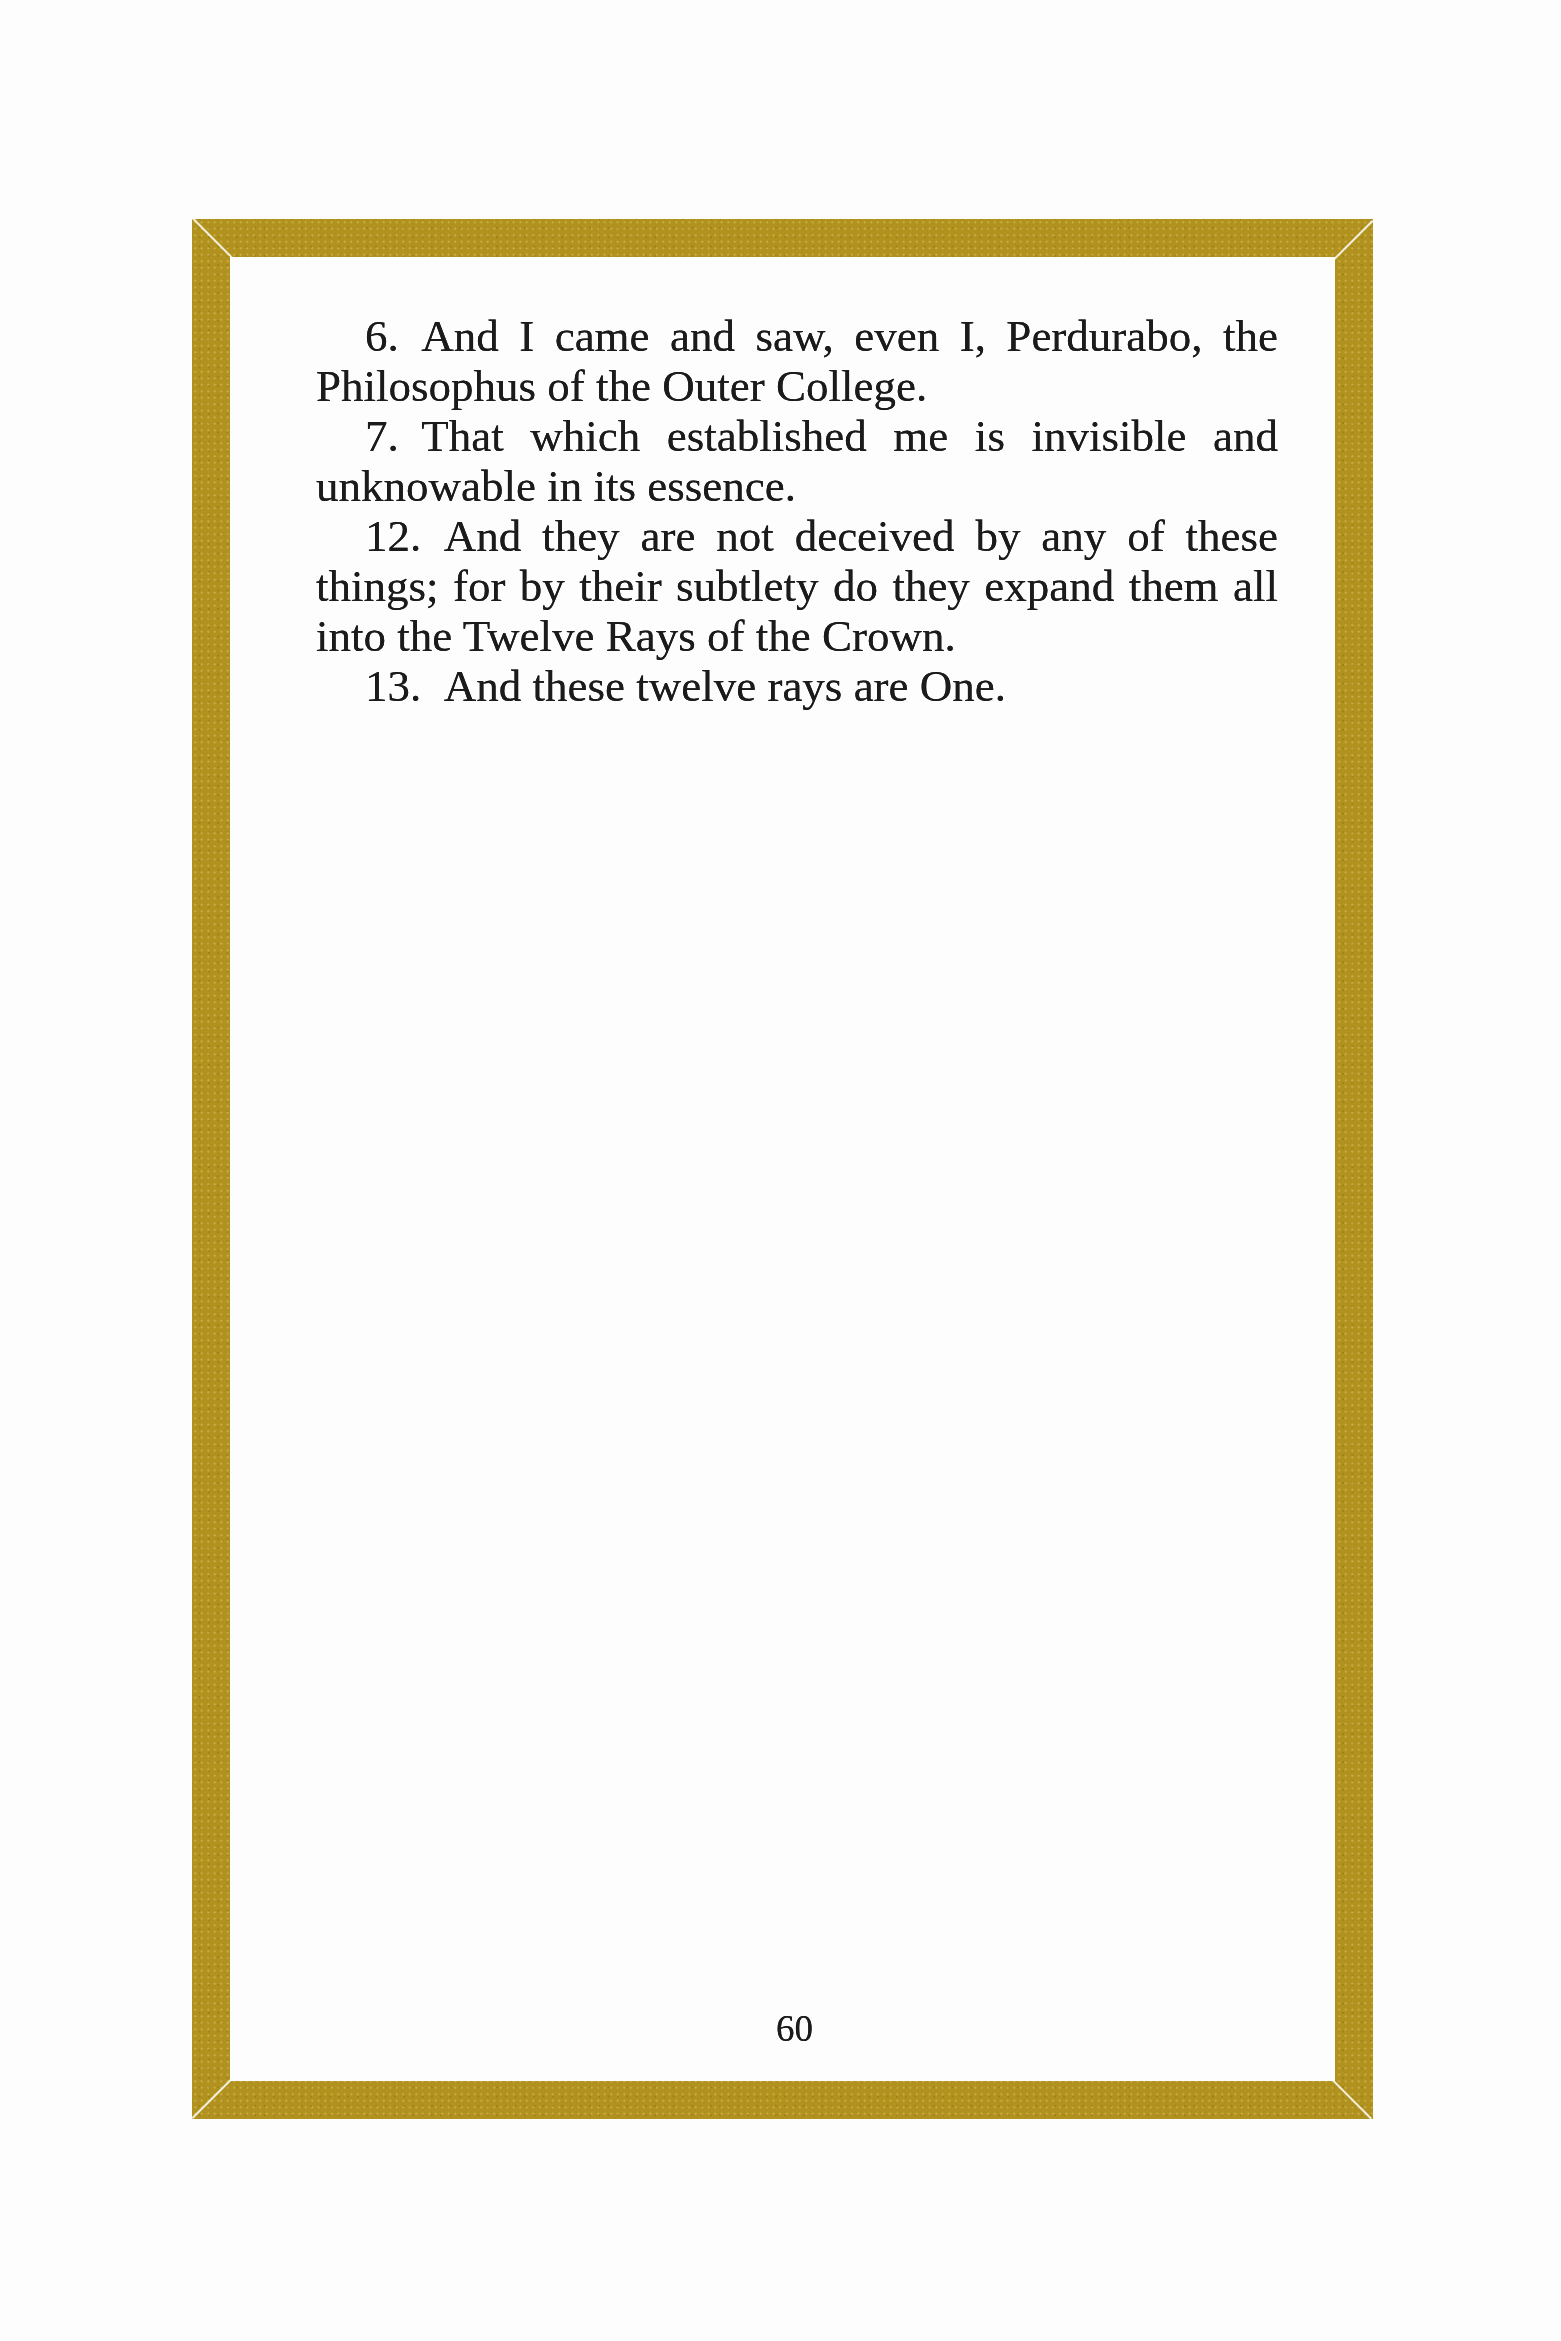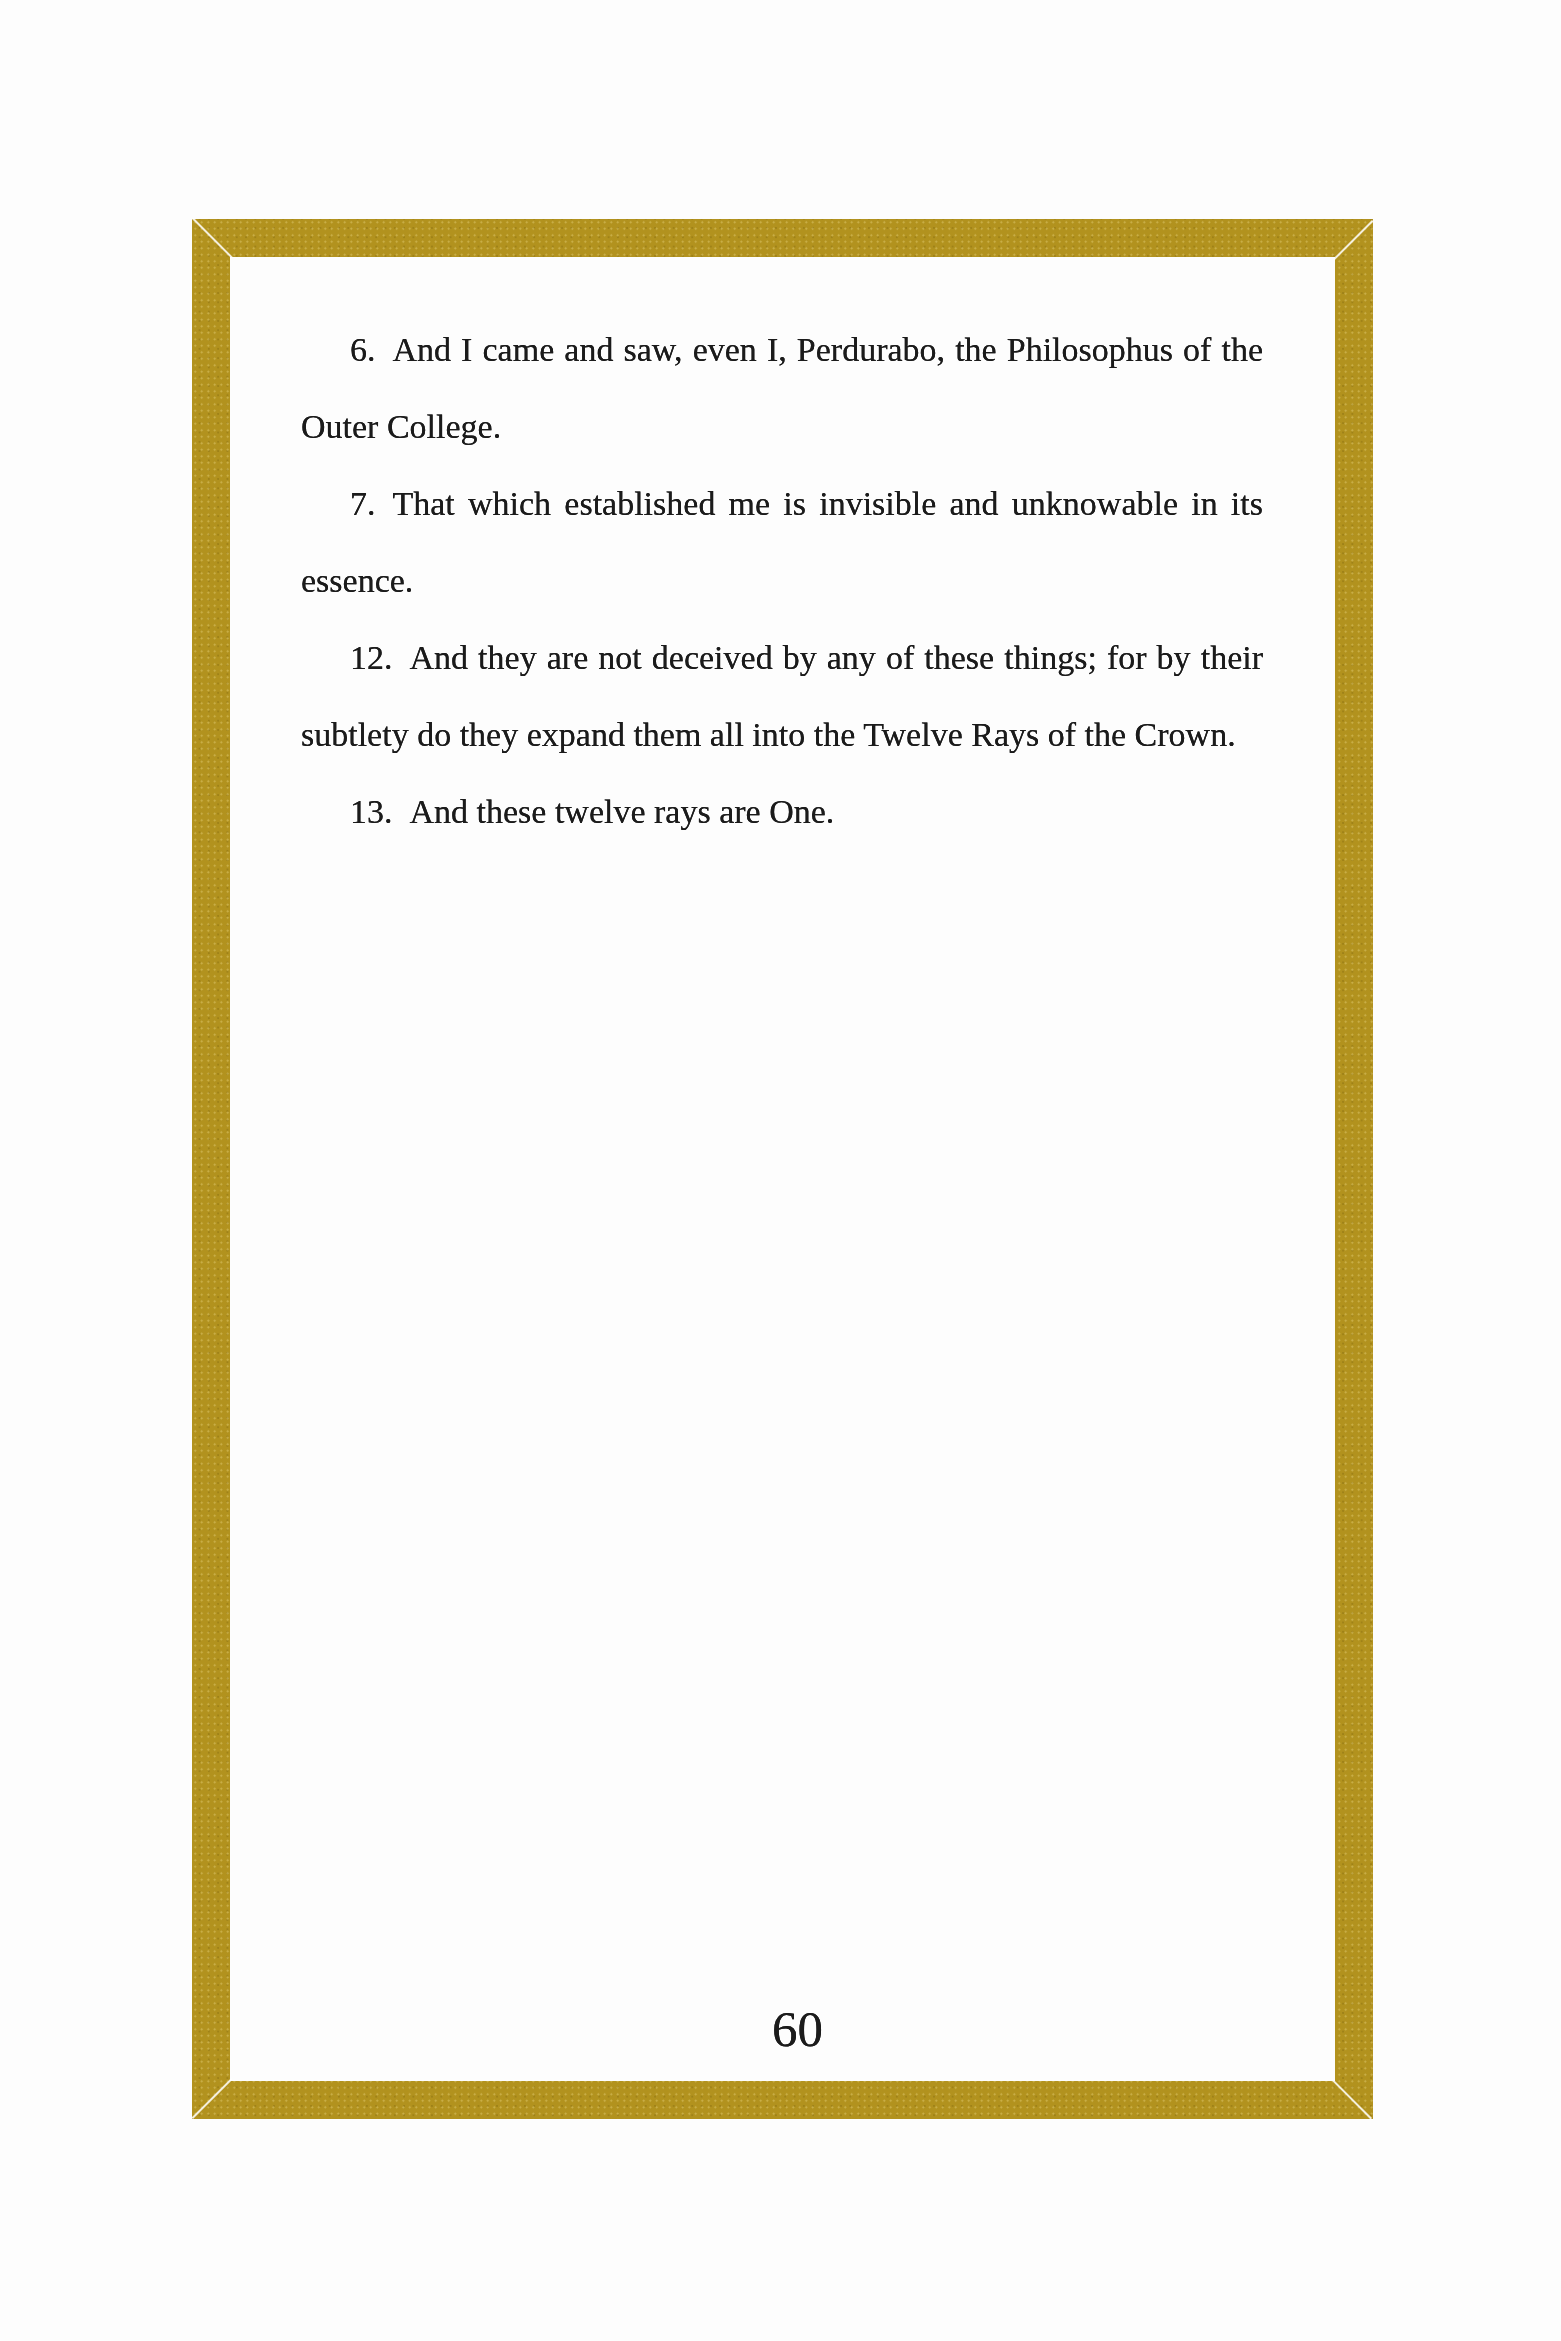--- a/index.html
+++ b/index.html
@@ -53,43 +53,43 @@
     z-index: 2;
   }
   .seam-tl { left: 192px; top: 219px; transform: rotate(-45deg); }
   .seam-tr { left: 1372px; top: 220px; transform: rotate(45deg); }
   .seam-bl { left: 193px; top: 2119px; transform: rotate(-135deg); }
   .seam-br { left: 1372px; top: 2118px; transform: rotate(135deg); }
 
   
   .text-block {
     position: absolute;
-    left: 301px;
+    left: 316px;
     top: 311px;
     width: 962px;
     z-index: 3;
     color: var(--ink);
-    font-size: 34px;
-    line-height: 77px;
+    font-size: 45px;
+    line-height: 50px;
     text-align: justify;
     text-shadow: 0 0 0.4px currentColor;
   }
   .verse {
     text-indent: 49px;
   }
   .page-number {
     position: absolute;
-    left: 730px;
+    left: 748px;
     top: 2004px;
     width: 93px;
     z-index: 3;
     color: var(--ink);
-    font-size: 51px;
+    font-size: 37px;
     line-height: 50px;
-    text-align: right;
+    text-align: center;
     text-shadow: 0 0 0.4px currentColor;
   }
 </style>
 </head>
 <body>
 
 <div class="page">
 
   <div class="frame">
     <div class="frame-inner"></div>

